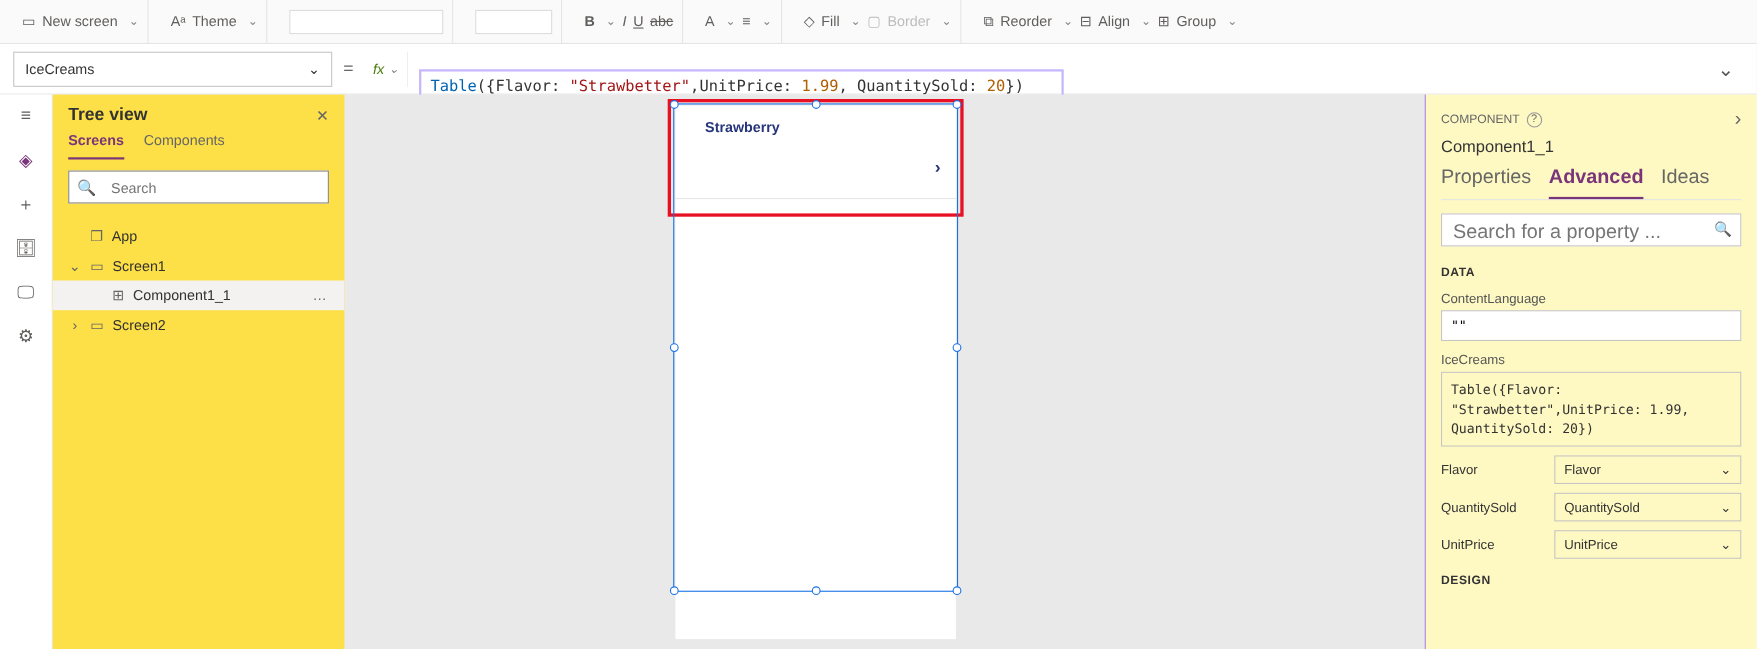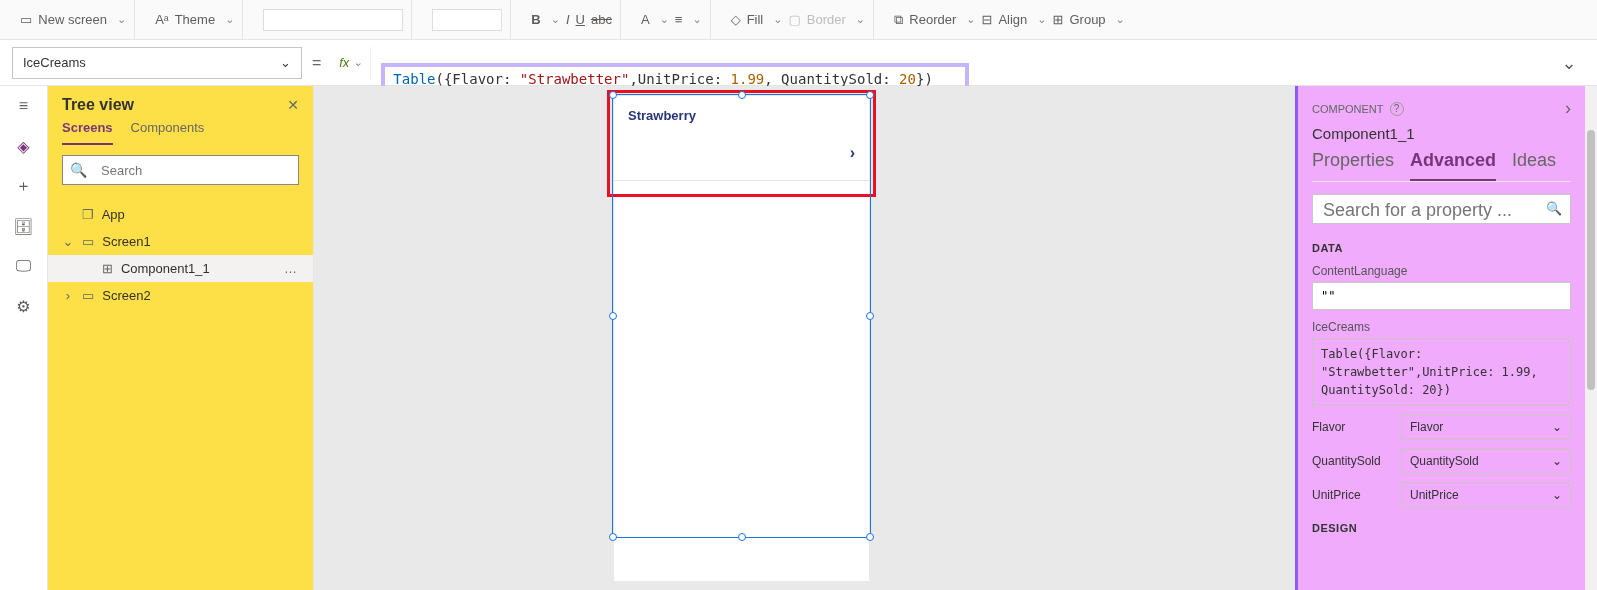--- a/index.html
+++ b/index.html
@@ -18,21 +18,21 @@
   
   
   .formula-row { height:46px; background:white; border-bottom:1px solid #e5e5e5; display:flex; align-items:center; padding:6px 12px; gap:10px;}
   .prop-select { width:290px; height:32px; border:1px solid #c8c6c4; background:white; display:flex; align-items:center; padding:0 10px; justify-content:space-between;}
   .eq { font-size:16px; color:#666;}
   .fx-btn { width:40px; height:32px; display:flex; align-items:center; justify-content:center; font-style:italic; color:#4d7c0f; border-right:1px solid #eee;}
   .formula-input { flex:1; height:32px; border:1px solid transparent; padding:0 8px; font-family: Consolas, monospace; font-size:14px; display:flex; align-items:center; white-space:pre;}
   .formula-input .tok-fn{color:#0063b1;}
   .formula-input .tok-str{color:#a31515;}
   .formula-input .tok-num{color:#b05f00;}
-  .highlight-box { border:4px solid #c4b5fd;margin-top:32px;}
+  .highlight-box { border:2px solid #c4b5fd;margin-top:32px;}
   .expand-btn { width:32px; text-align:center; font-size:18px; color:#555;}
   
   
   .main { display:flex; height:504px;}
   
   .left-rail { width:48px; background:white; border-right:1px solid #e5e5e5; display:flex; flex-direction:column; align-items:center; padding-top:10px; gap:20px; color:#605e5c;}
   .left-rail .rail-btn{width:20px;height:20px;display:flex;align-items:center;justify-content:center;font-size:16px;}
   
   .tree-panel { width:266px; background:#fde047; border-right:1px solid #e5e5e5; padding:10px 0; display:flex; flex-direction:column;}
   .tree-header { display:flex; align-items:center; justify-content:space-between; padding:0 14px 6px 14px;}
@@ -52,24 +52,24 @@
   .tree-item .node-icon{color:#666;}
   .tree-item .more{margin-left:auto;color:#666;letter-spacing:2px;}
   .indent2{padding-left:54px;}
   
   .canvas { flex:1; background:#e9e9e9; position:relative;}
   .device { position:absolute; left:300px; top:10px; width:255px; height:485px; background:white; }
   .sel-outline{position:absolute; left:298px; top:8px; width:259px; height:444px; border:1px solid #1a73e8; pointer-events:none;}
   .sel-handle{position:absolute;width:8px;height:8px;background:white;border:1px solid #1a73e8;border-radius:50%;}
   .gallery-hl{ position:absolute; left:293px; top:4px; width:269px; height:107px; border:3px solid #e81123; pointer-events:none;}
   .gallery-row{ padding:12px 14px; display:flex; align-items:center; font-size:13px; color:#27357a; font-weight:600; border-bottom:1px solid #e5e5e5; height:85px; position:relative;}
-  .gallery-row .row-title{align-self:flex-start;}
+  .gallery-row .row-title{align-self:flex-start;margin-left:13px;}
   .gallery-row .chev{position:absolute; right:14px; top:48px; color:#27357a; font-size:16px;}
   
-  .right-panel { width:302px; background:#f0abfc; border-left:3px solid #8b5cf6; display:flex;}
+  .right-panel { width:302px; background:#fef9c3; border-left:1px solid #8b5cf6; display:flex;flex-direction:column;}
   .right-inner{flex:1; padding:12px 14px; overflow:hidden;}
   .scrollbar-fake{width:12px;background:#f1f1f1;position:relative;}
   .scroll-thumb{position:absolute;top:44px;right:2px;width:8px;height:260px;background:#c1c1c1;border-radius:4px;}
   .comp-head{display:flex;align-items:center;justify-content:space-between;font-size:11px;color:#666;margin-bottom:6px;}
   .comp-head .help{width:14px;height:14px;border:1px solid #999;border-radius:50%;font-size:10px;display:flex;align-items:center;justify-content:center;margin-left:6px;}
   .comp-head .expand{font-size:18px;color:#666;}
   .comp-name{font-size:15px;margin-bottom:8px;}
   .prop-tabs{display:flex;gap:16px;font-size:18px;color:#666;border-bottom:1px solid #e5e5e5;margin-bottom:12px;}
   .prop-tab{padding-bottom:8px;}
   .prop-tab.active{color:#7a357a;font-weight:600;border-bottom:2px solid #7a357a;text-align:center;}

